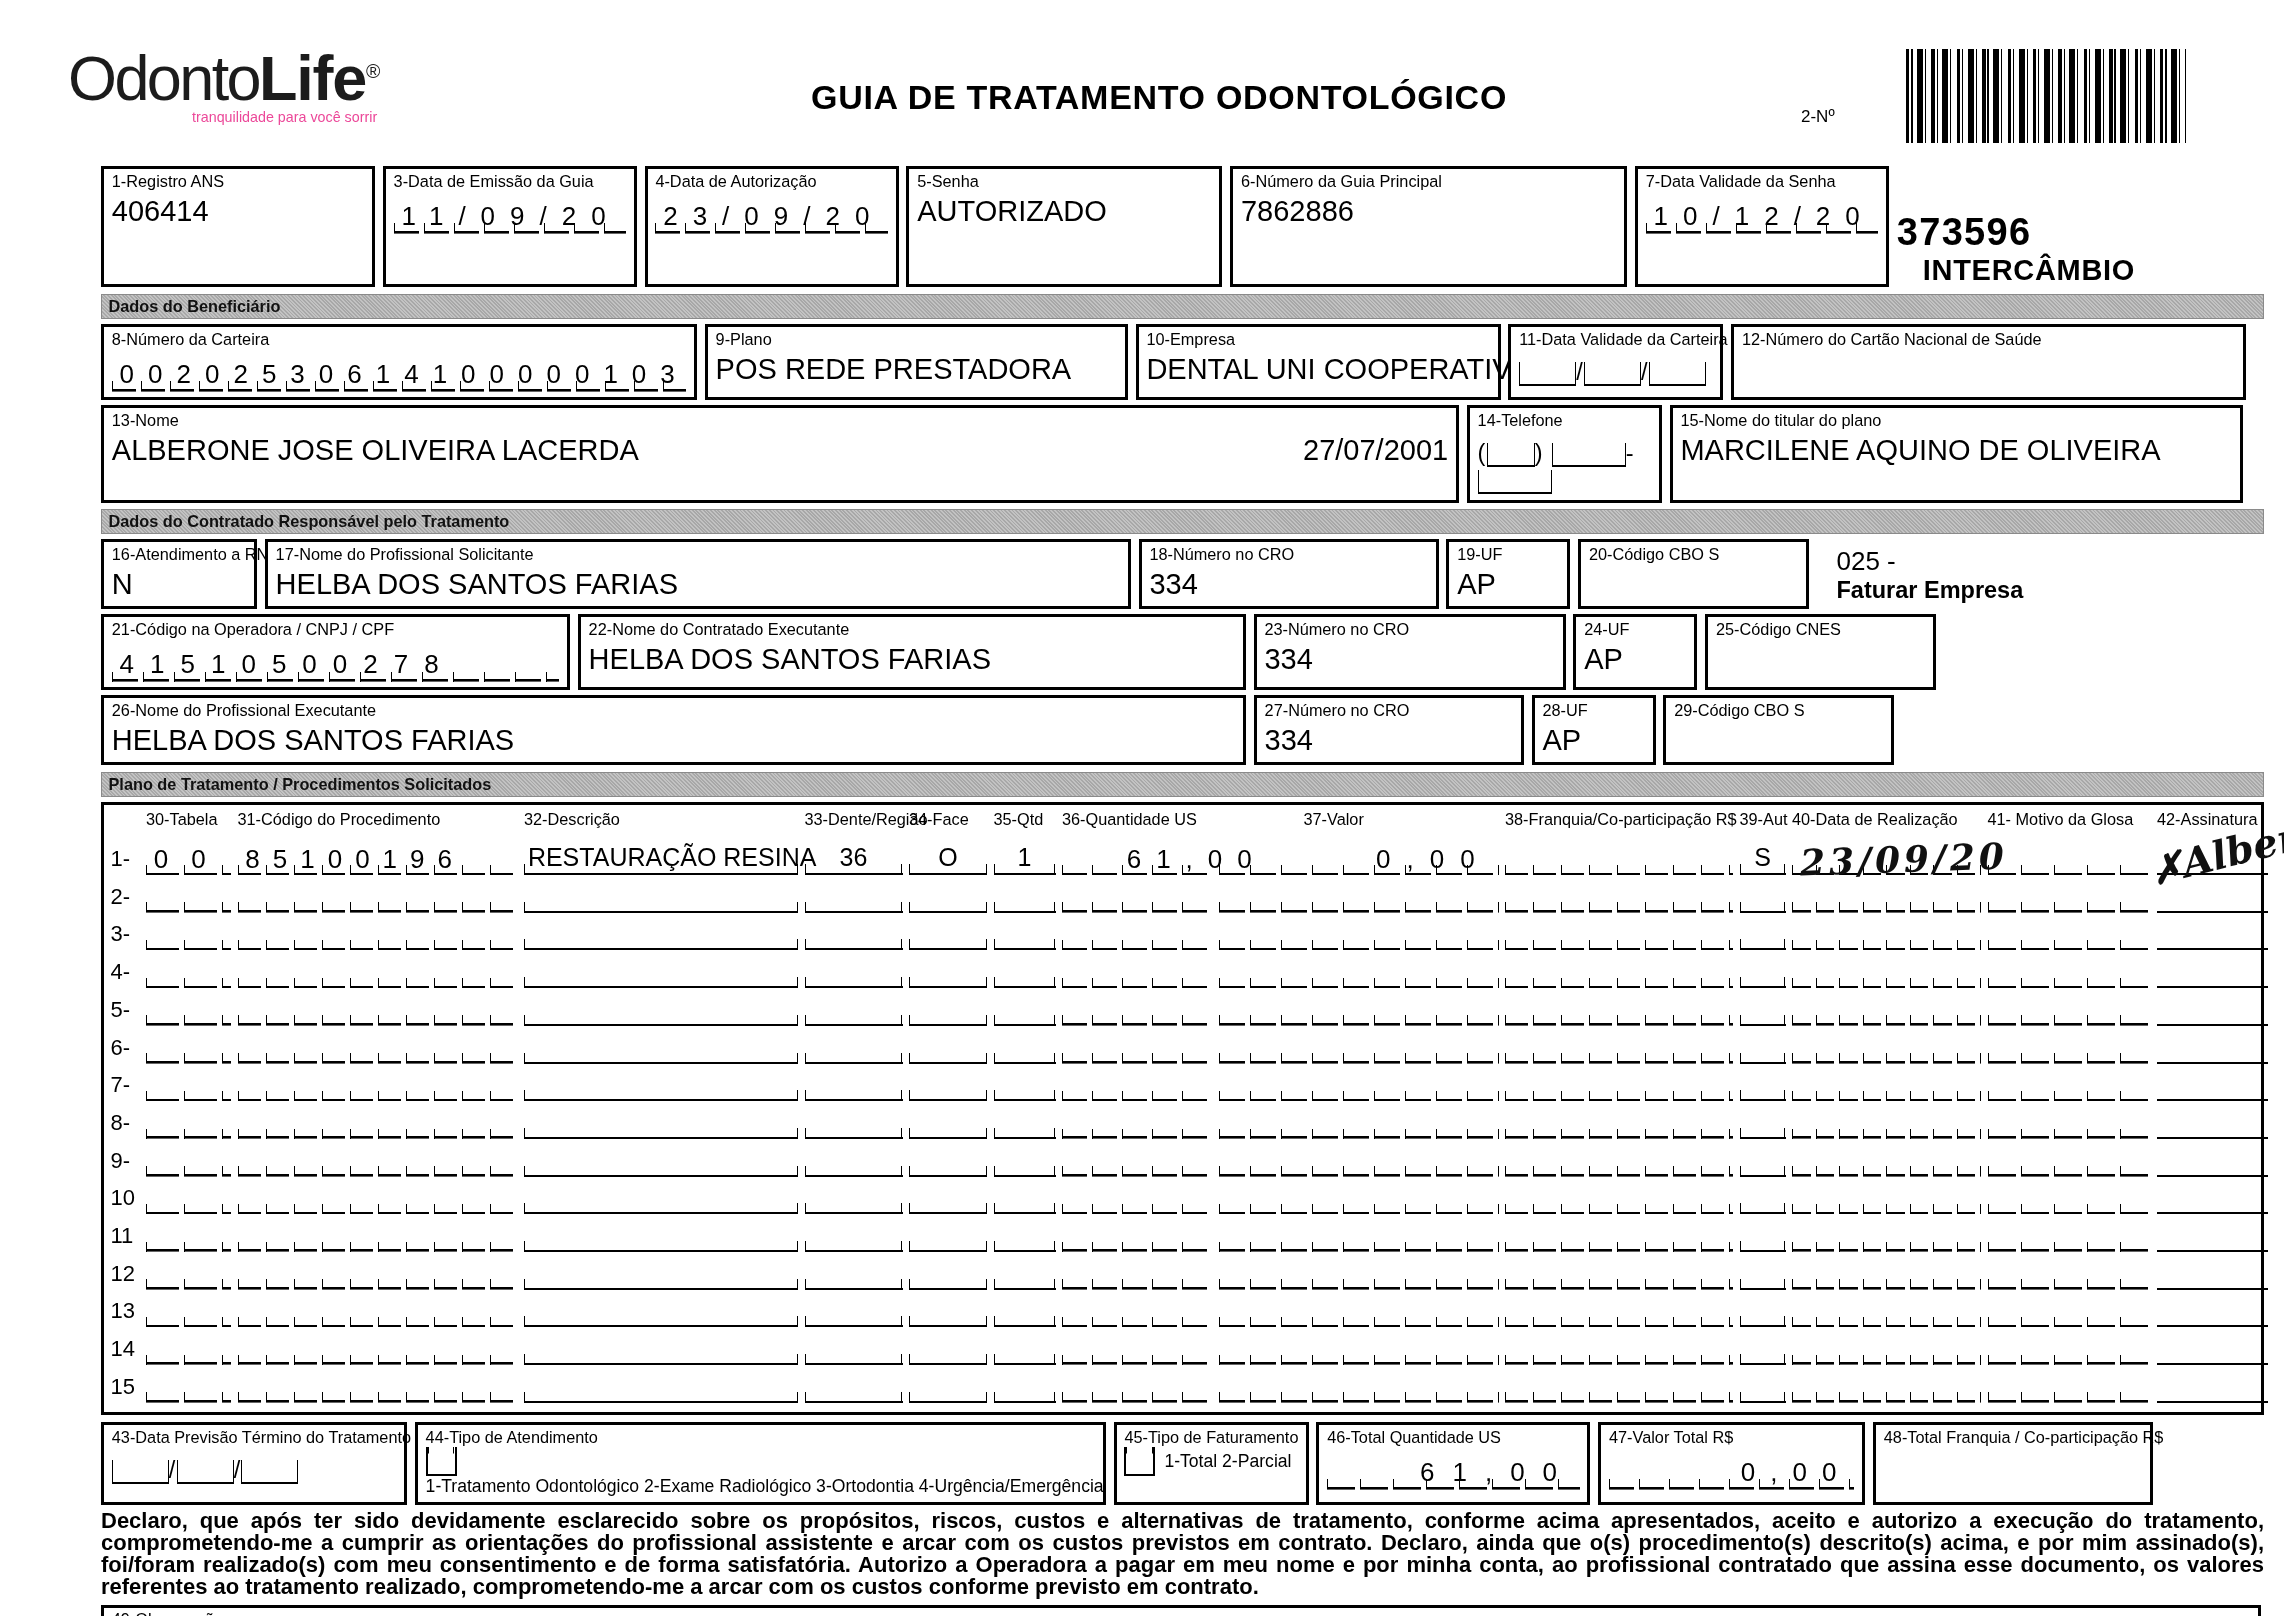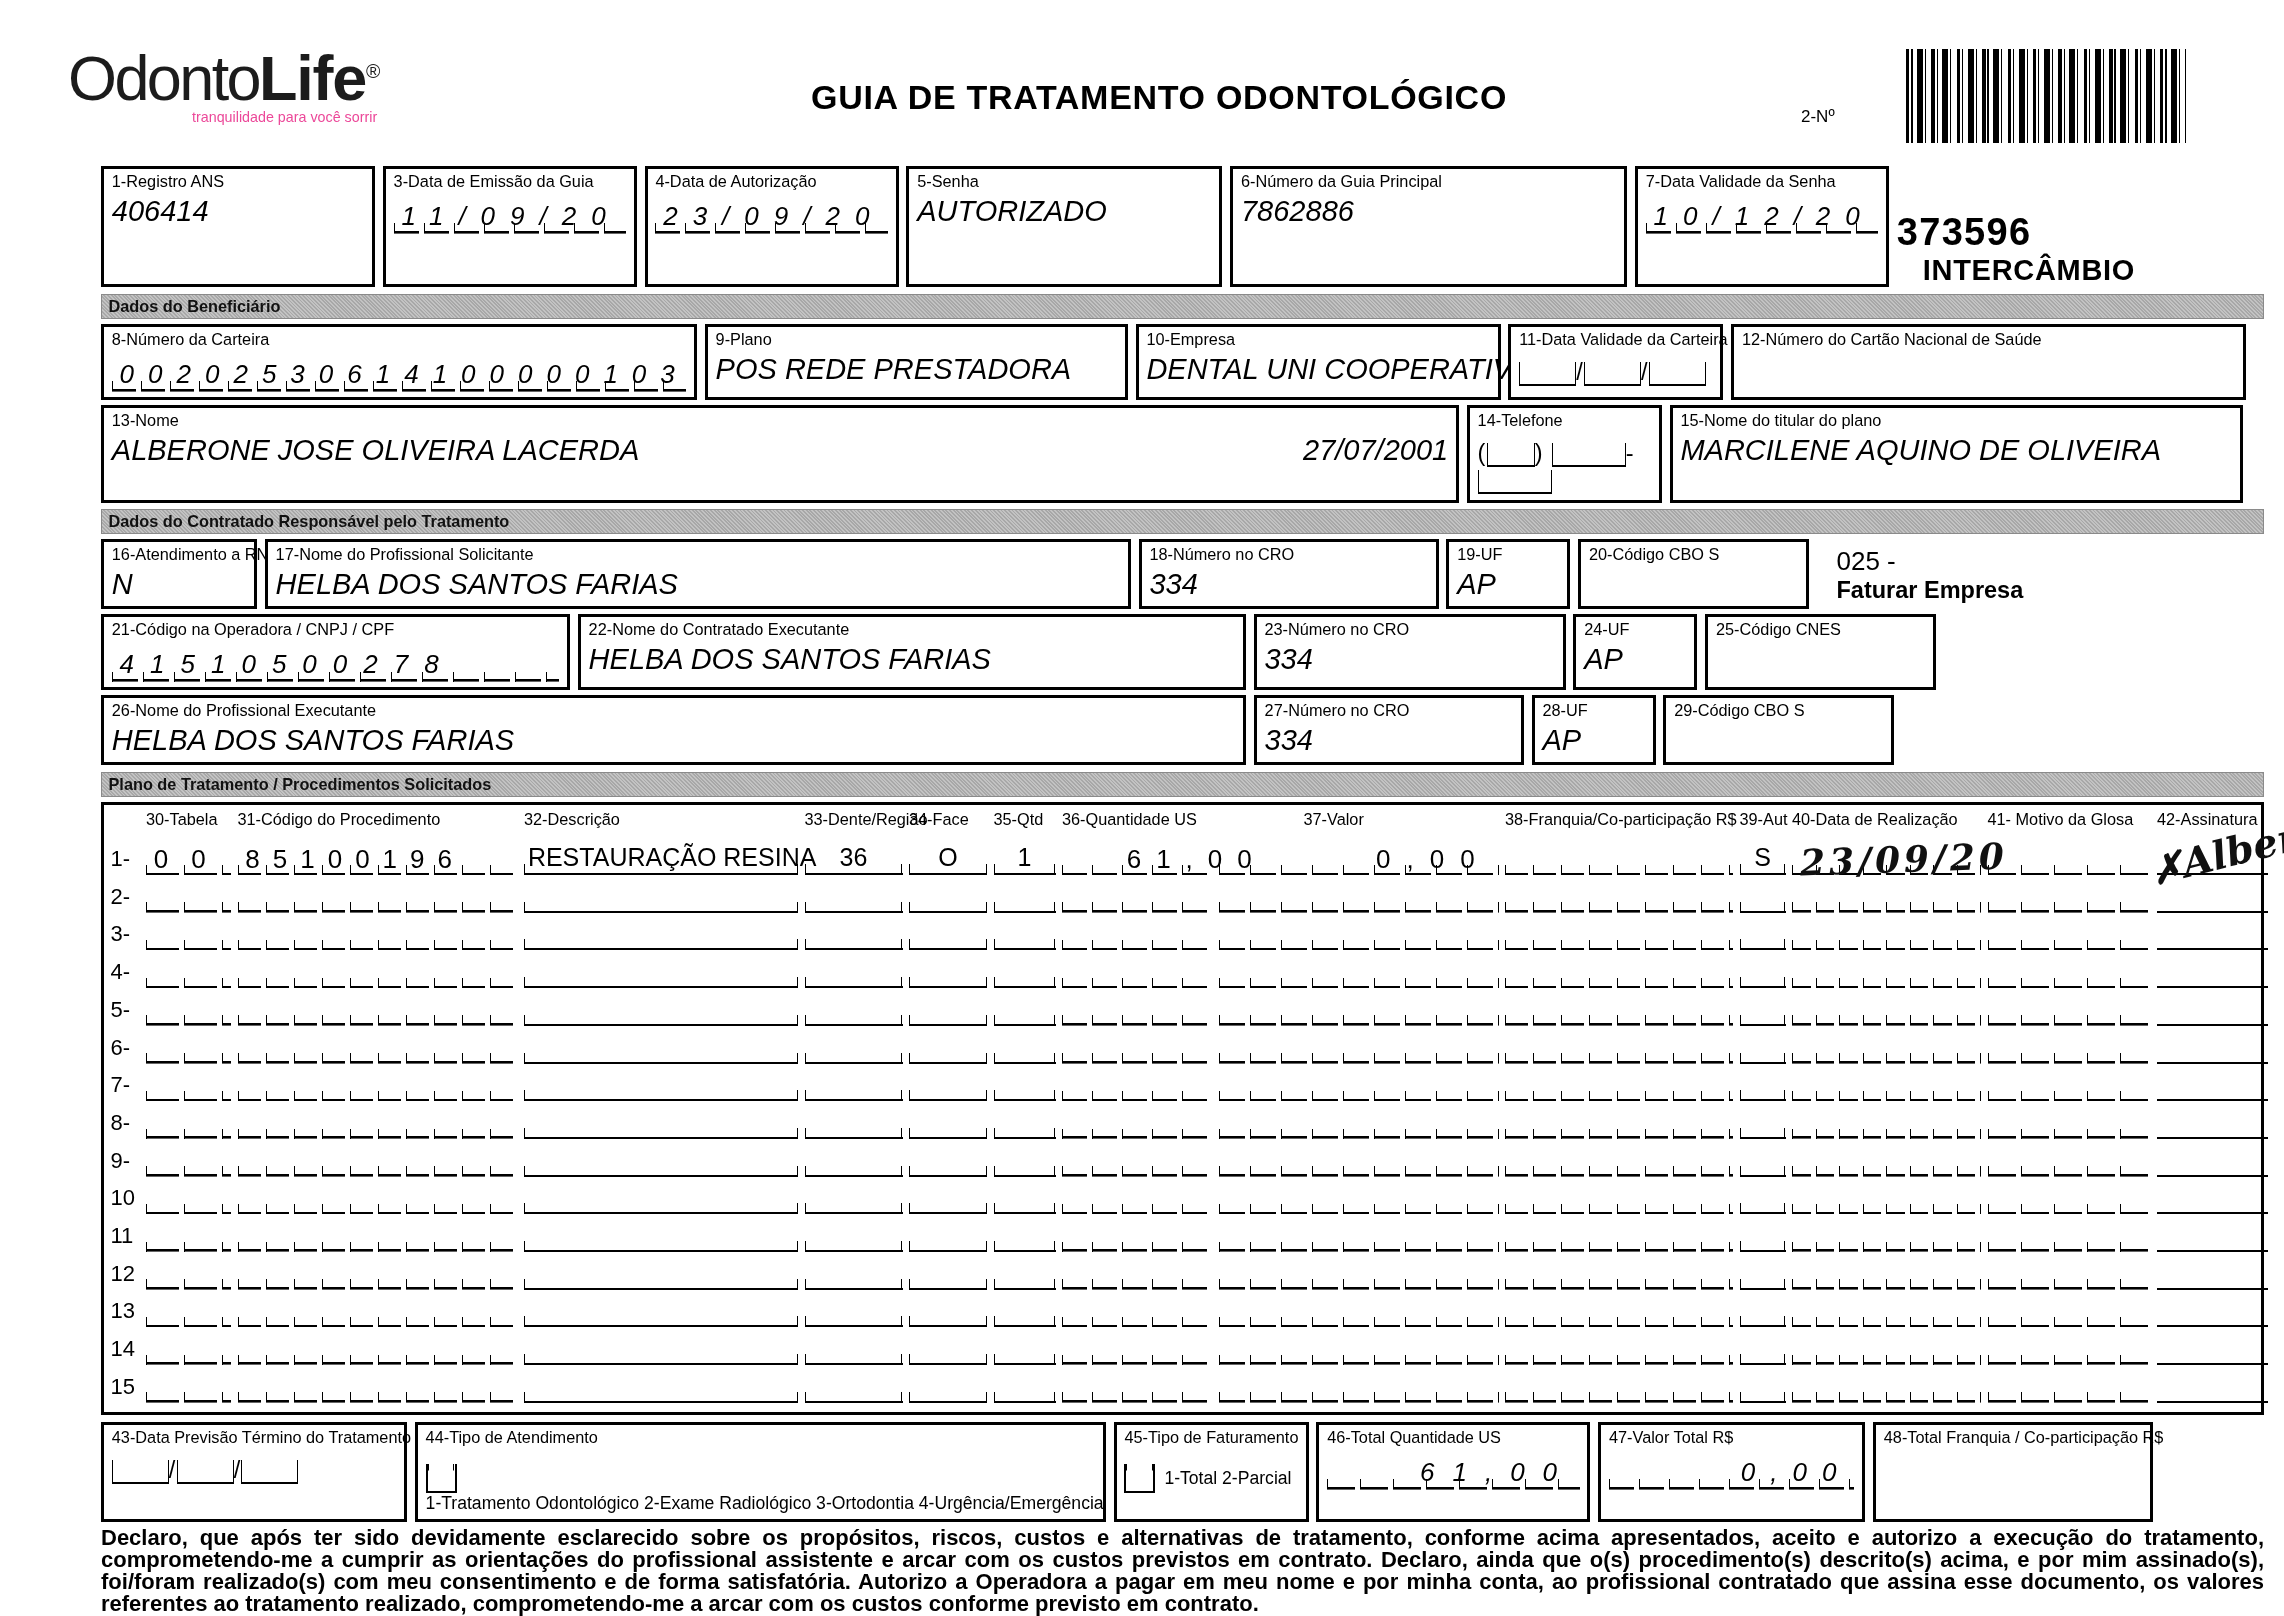--- a/index.html
+++ b/index.html
@@ -16,21 +16,21 @@
   .logo .tag{font-size:14.3px;color:#ec4899;margin-left:124px;margin-top:-5.2px;filter:blur(0.5px);}
   .title{position:absolute;left:710px;top:65px;font-size:34px;font-weight:bold;letter-spacing:0.7px;}
   .bclabel{position:absolute;left:1700px;top:94px;font-size:17px;}
   .barcode{position:absolute;left:1805px;top:36px;width:280px;height:94px;
     background:repeating-linear-gradient(90deg,#000 0 3.3px,#fff 3.3px 5.2px,#000 5.2px 6.5px,#fff 6.5px 11px,#000 11px 17px,#fff 17px 19px,#000 19px 20px,#fff 20px 25.4px);}
 
   
   .row{display:flex;gap:7.8px;margin-bottom:5.2px;align-items:stretch;}
   .box{border:3.3px solid #000;background:#fff;padding:2.6px 7.8px 5.2px 7.8px;position:relative;box-sizing:border-box;}
   .lbl{font-size:16.3px;line-height:19.5px;white-space:nowrap;}
-  .val{font-size:29px;line-height:34px;margin-top:2.6px;white-space:nowrap;font-style:italic;}
+  .val{font-size:29px;line-height:34px;margin-top:2.6px;white-space:nowrap;}
   .band{background:repeating-linear-gradient(45deg,#c3c3c3 0 1.3px,#a8a8a8 1.3px 2.6px);
         font-size:16.3px;font-weight:bold;color:#111;padding:2px 6.5px;margin:6.5px 0 5.2px 0;border:0.7px solid #8a8a8a;}
 
   
   .comb{--cw:30px;
     background-image:
       repeating-linear-gradient(90deg,#000 0,#000 1.3px,transparent 1.3px,transparent var(--cw)),
       repeating-linear-gradient(90deg,#000 0,#000 calc(var(--cw) - 4.6px),transparent calc(var(--cw) - 4.6px),transparent var(--cw));
     background-size:100% 10.4px,100% 2.6px;
     background-position:left bottom,left bottom;
@@ -67,21 +67,21 @@
 
   
   .hand{font-family:"DejaVu Serif",serif;font-style:italic;color:#101010;}
   .hd{display:inline-block;font-size:36px;letter-spacing:3.9px;transform:rotate(-2deg);text-indent:0;}
   .sg{display:inline-block;font-size:39px;white-space:nowrap;transform:rotate(-14deg);position:absolute;left:-9px;top:-17px;}
 
   
   .chk{display:inline-block;width:27px;height:27px;border:2.6px solid #000;vertical-align:middle;margin-right:9px;
        border-top:none;background:linear-gradient(#000,#000) left top/1.3px 6.5px no-repeat,linear-gradient(#000,#000) right top/1.3px 6.5px no-repeat;}
   .opts{font-size:17.6px;display:inline-block;vertical-align:middle;white-space:nowrap;}
-  .optline{margin-top:17px;}
+  .optline{}
 
   .decl{font-size:22px;font-weight:bold;line-height:22px;text-align:justify;margin:3.9px 0 6.5px 0;}
   .gnum{width:365px;padding-top:1.3px;}
   .gnum .n1{font-size:38px;font-weight:bold;letter-spacing:1.3px;margin-top:44px;}
   .gnum .n2{font-size:29px;font-weight:bold;margin-left:26px;letter-spacing:0.7px;}
 </style>
 </head>
 <body>
 
 <div id="page">

